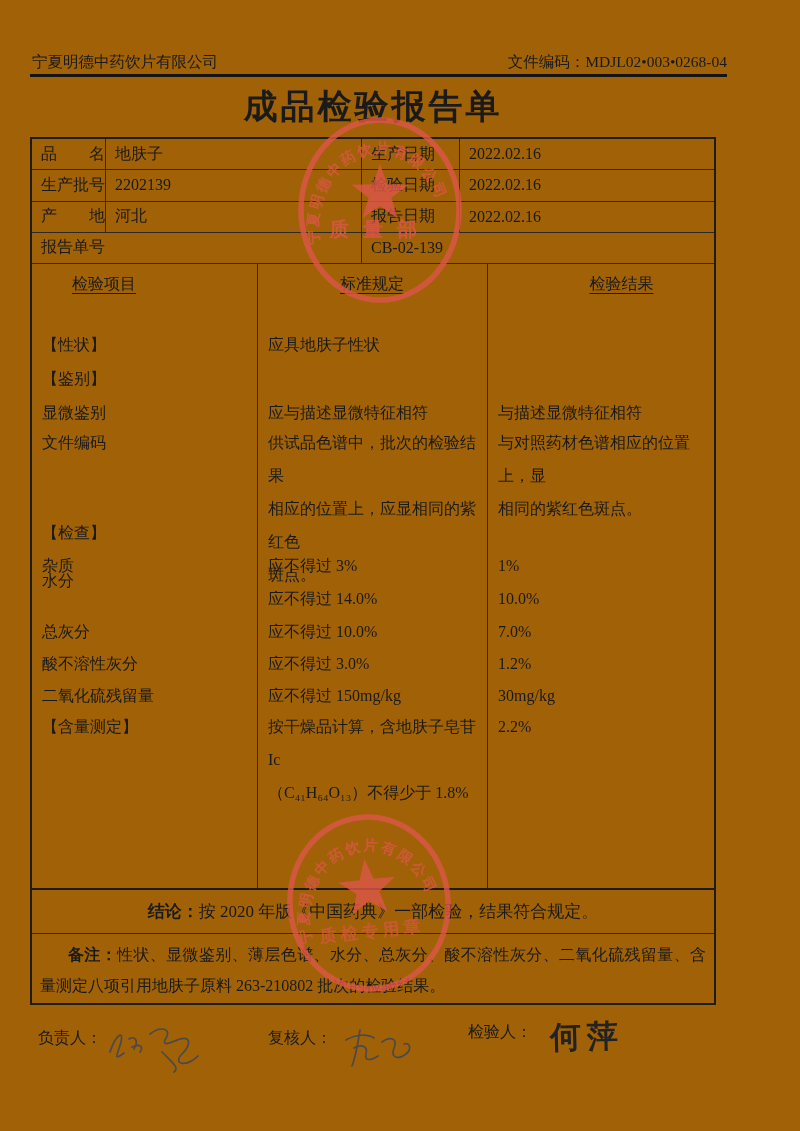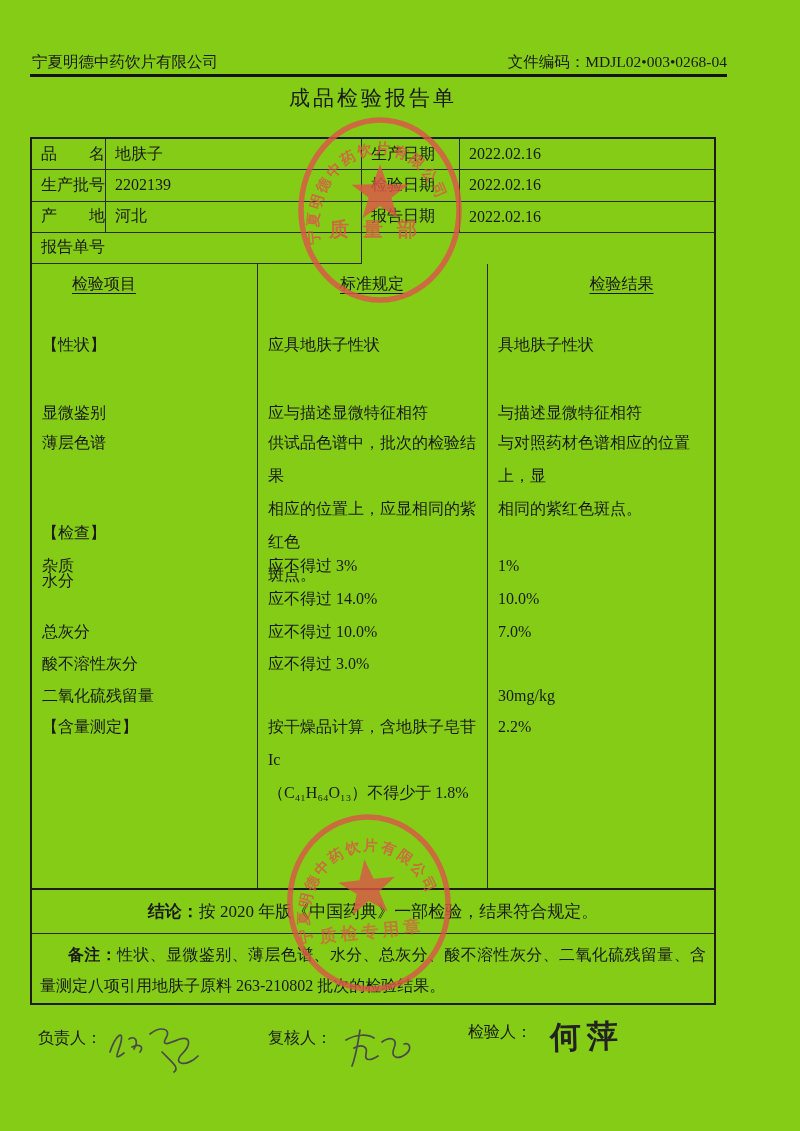--- a/index.html
+++ b/index.html
@@ -1,24 +1,24 @@
 <!DOCTYPE html>
 <html><head>
 <meta charset="utf-8">
 <style>
   * { margin:0; padding:0; box-sizing:border-box; }
   body { background:#ffffff; font-family:"Liberation Serif","DejaVu Serif",serif; color:#1a1a1a; }
-  .page { position:relative; width:800px; height:1131px; background:#84cc16; overflow:hidden; }
+  .page { position:relative; width:800px; height:1131px; background:#a16207; overflow:hidden; }
 
   
   .hdr-company { position:absolute; left:32px; top:52px; font-size:15.5px; }
   .hdr-code { position:absolute; right:73px; top:52px; font-size:15.5px; }
   .hdr-rule { position:absolute; left:30px; top:74px; width:697px; height:2.5px; background:#141414; }
   .doc-title { position:absolute; left:30px; top:84px; width:686px; text-align:center;
-               font-size:21px; font-weight:normal; letter-spacing:3px; }
+               font-size:34px; font-weight:bold; letter-spacing:3px; }
 
   
   .report-block { position:absolute; left:30px; top:137px; width:686px; height:868px;
                   border:2px solid #1c1c1c; background:transparent; }
 
   
   .info-grid { display:grid; grid-template-columns:74px 256px 98px 254px;
                grid-template-rows:repeat(4,31.25px); width:682px; }
   .ig-cell { border-right:1px solid #2a2a2a; border-bottom:1px solid #2a2a2a;
              font-size:16px; display:flex; align-items:center; padding-left:9px; }
@@ -79,60 +79,63 @@
       <div class="ig-cell">2202139</div>
       <div class="ig-cell">检验日期</div>
       <div class="ig-cell last-col">2022.02.16</div>
 
       <div class="ig-cell ig-label">产　　地</div>
       <div class="ig-cell">河北</div>
       <div class="ig-cell">报告日期</div>
       <div class="ig-cell last-col">2022.02.16</div>
 
       <div class="ig-cell ig-span2 ig-label">报告单号</div>
+      <div class="ig-cell ig-span2 last-col">CB-02-139</div>
     </div>
 
     <div class="main-table">
       <div class="vline v1"></div>
       <div class="vline v2"></div>
 
       <div class="mt-col-head c1" style="left:40px;"><span class="uline">检验项目</span></div>
       <div class="mt-col-head" style="left:225px;width:230px;text-align:center;"><span class="uline">标准规定</span></div>
       <div class="mt-col-head" style="left:455px;width:269px;text-align:center;"><span class="uline">检验结果</span></div>
 
       <div class="mline c1" style="top:64px">【性状】</div>
+      <div class="mline c1" style="top:98px">【鉴别】</div>
       <div class="mline c1" style="top:132px">显微鉴别</div>
-      <div class="mline c1" style="top:162px">薄层色谱</div>
+      <div class="mline c1" style="top:162px">文件编码</div>
       <div class="mline c1" style="top:252px">【检查】</div>
       <div class="mline c1" style="top:285px">杂质</div>
       <div class="mline c1" style="top:300px">水分</div>
       <div class="mline c1" style="top:351px">总灰分</div>
       <div class="mline c1" style="top:383px">酸不溶性灰分</div>
       <div class="mline c1" style="top:415px">二氧化硫残留量</div>
       <div class="mline c1" style="top:446px">【含量测定】</div>
 
       <div class="mline c2" style="top:64px">应具地肤子性状</div>
       <div class="mline c2" style="top:132px">应与描述显微特征相符</div>
       <div class="mline c2" style="top:162px">供试品色谱中，批次的检验结果
 相应的位置上，应显相同的紫红色
 斑点。</div>
       <div class="mline c2" style="top:285px">应不得过 3%</div>
       <div class="mline c2" style="top:318px">应不得过 14.0%</div>
       <div class="mline c2" style="top:351px">应不得过 10.0%</div>
       <div class="mline c2" style="top:383px">应不得过 3.0%</div>
+      <div class="mline c2" style="top:415px">应不得过 150mg/kg</div>
       <div class="mline c2" style="top:446px">按干燥品计算，含地肤子皂苷 Ic
 （C₄₁H₆₄O₁₃）不得少于 1.8%</div>
 
-      <div class="mline c3" style="top:64px">具地肤子性状</div>
       <div class="mline c3" style="top:132px">与描述显微特征相符</div>
       <div class="mline c3" style="top:162px">与对照药材色谱相应的位置上，显
 相同的紫红色斑点。</div>
       <div class="mline c3" style="top:285px">1%</div>
       <div class="mline c3" style="top:318px">10.0%</div>
       <div class="mline c3" style="top:351px">7.0%</div>
+      <div class="mline c3" style="top:383px">1.2%</div>
       <div class="mline c3" style="top:415px">30mg/kg</div>
       <div class="mline c3" style="top:446px">2.2%</div>
     </div>
 
     <div class="conclusion">
       <span class="bold">结论：</span>
       <span>按 2020 年版《中国药典》一部检验，结果符合规定。</span>
     </div>
 
     <div class="notes">

